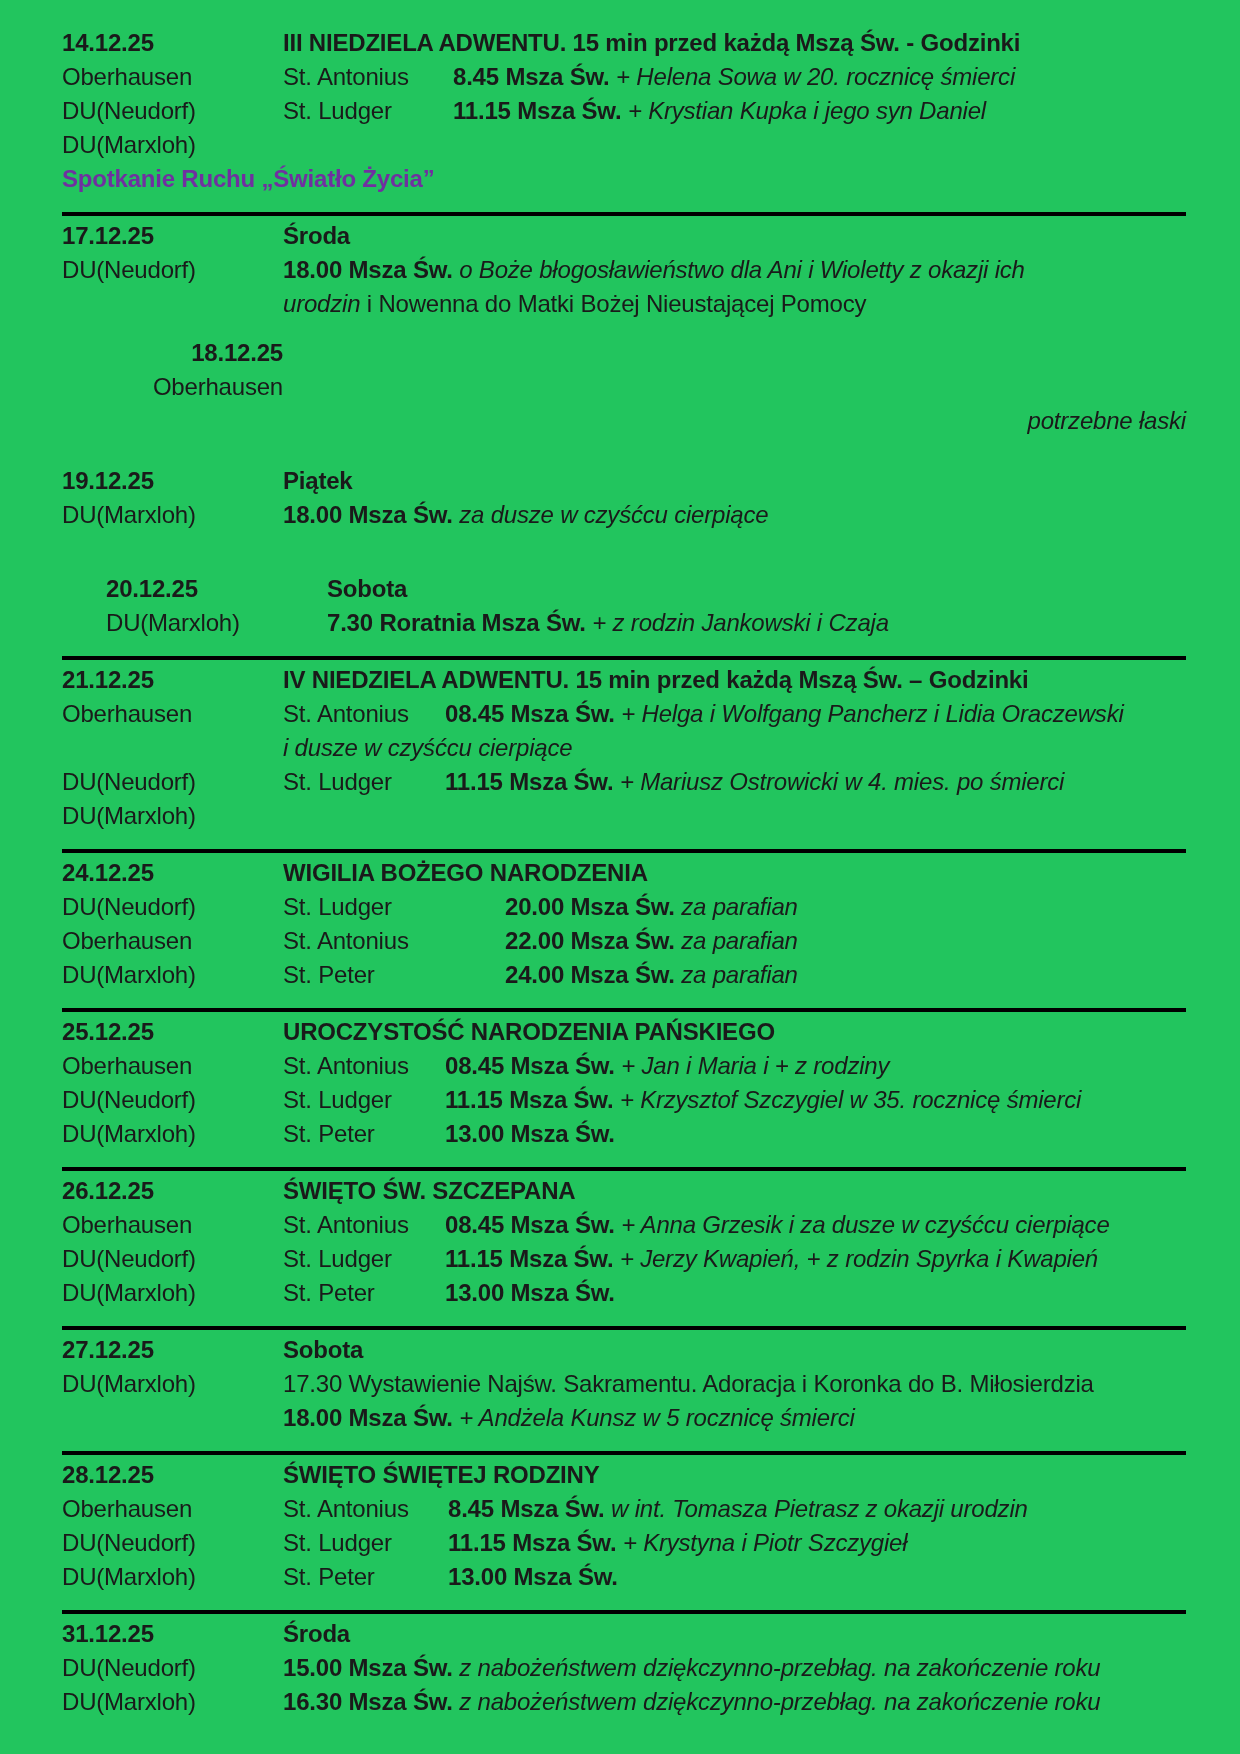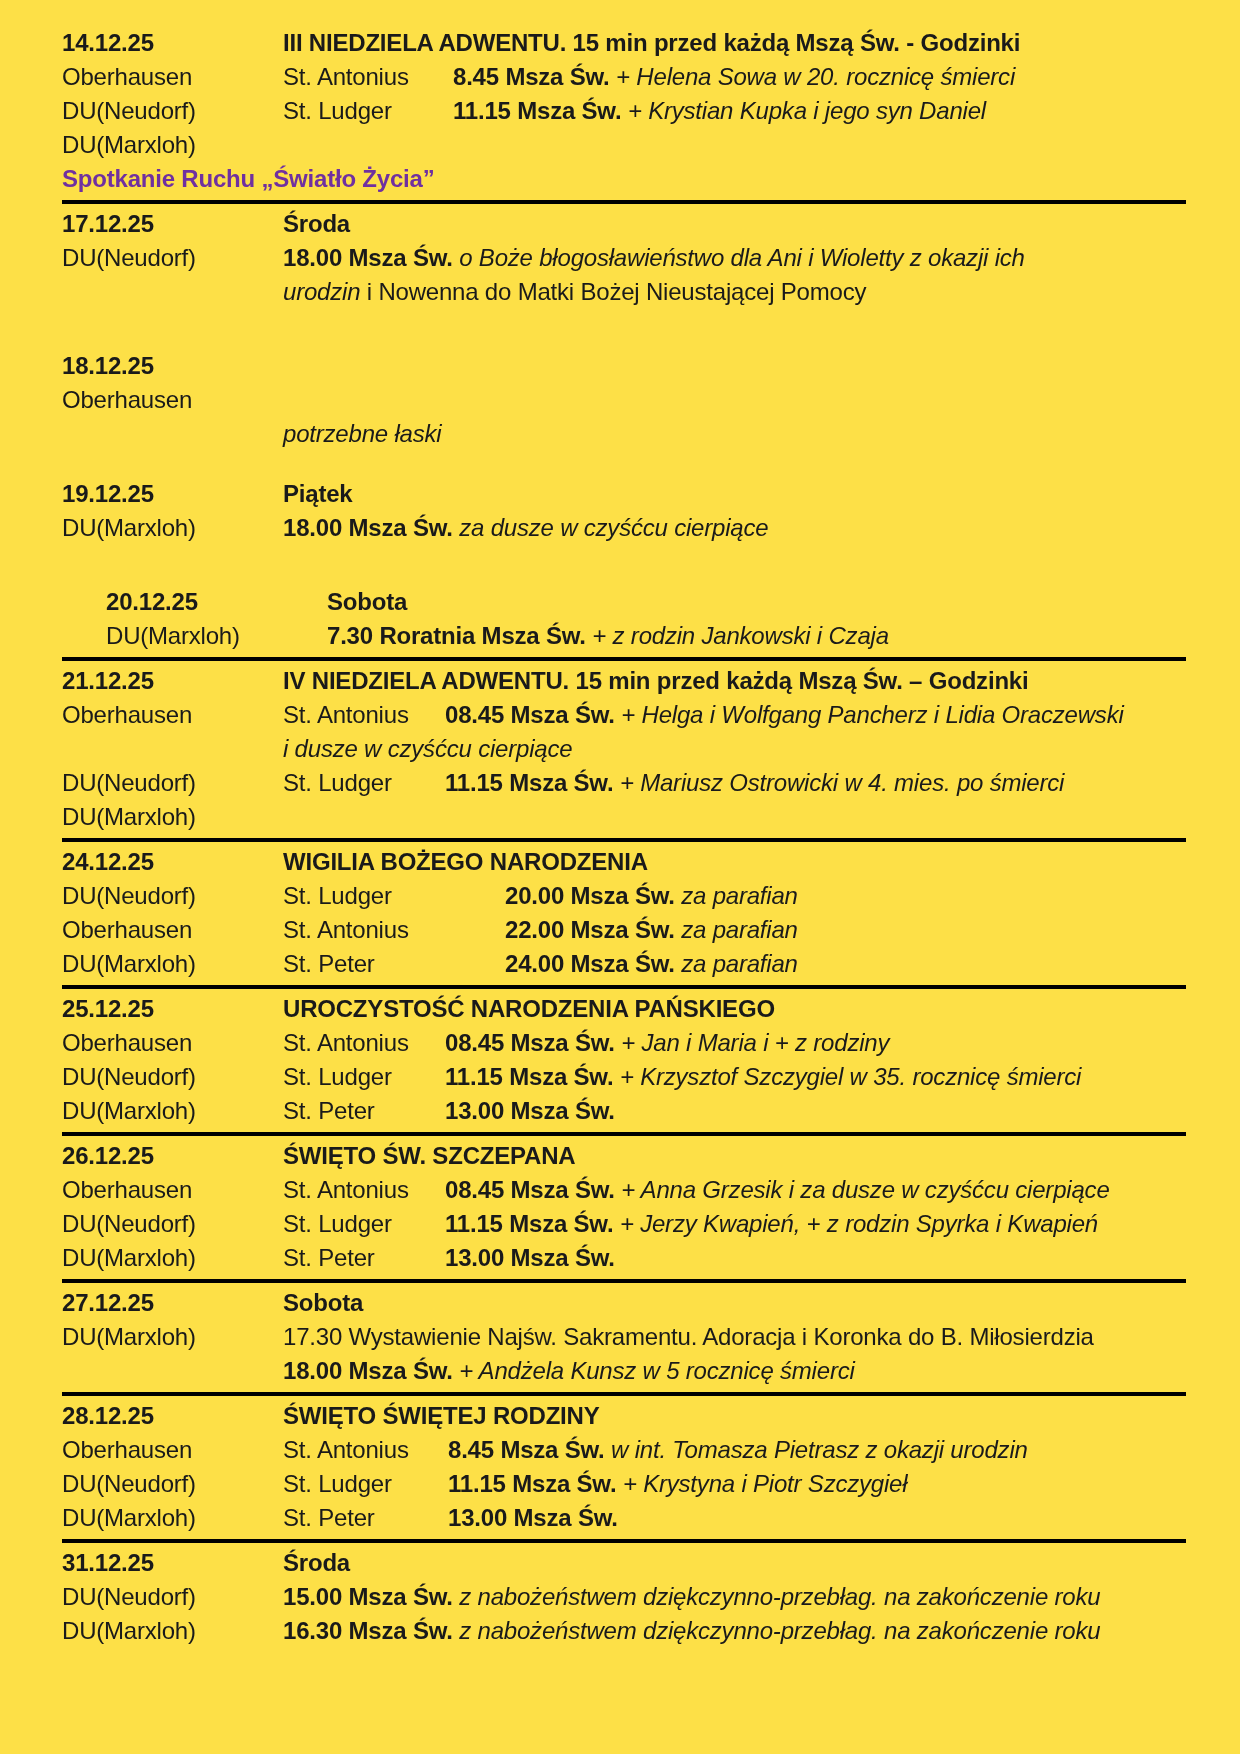--- a/index.html
+++ b/index.html
@@ -4,36 +4,36 @@
 <style>
   html, body {
     margin: 0;
     padding: 0;
     background: #ffffff;
   }
   .page {
     position: relative;
     width: 1240px;
     height: 1754px;
-    background: #fde047;
+    background: #22c55e;
     overflow: hidden;
     font-family: "Liberation Sans", sans-serif;
     color: #1a1a1a;
   }
   .doc {
     position: absolute;
     left: 62px;
     top: 26px;
     width: 1124px;
   }
   .section { margin: 0; }
   .section.ruled {
     border-top: 4px solid #000000;
     padding-top: 3px;
-    margin-top: 4px;
+    margin-top: 16px;
   }
   .line {
     display: flex;
     align-items: baseline;
     line-height: 34px;
     font-size: 24px;
     letter-spacing: -0.2px;
   }
   .c1 {
     flex: 0 0 221px;
@@ -91,21 +91,21 @@
         </div>
         <div class="line">
           <span class="c1 r">DU(Neudorf)</span>
           <span class="content"><span class="b">18.00 Msza Św. </span><span class="i">o Boże błogosławieństwo dla Ani i Wioletty z okazji ich</span></span>
         </div>
         <div class="line">
           <span class="c1 r"></span>
           <span class="content"><span class="i">urodzin</span><span class="r"> i Nowenna do Matki Bożej Nieustającej Pomocy</span></span>
         </div>
       </section>
-      <section class="section" style="margin-top: 40px;">
+      <section class="section" style="margin-top: 15px; text-align: right;">
         <div class="line">
           <span class="c1 date">18.12.25</span>
         </div>
         <div class="line">
           <span class="c1 r">Oberhausen</span>
         </div>
         <div class="line">
           <span class="c1 r"></span>
           <span class="content"><span class="i">potrzebne łaski</span></span>
         </div>

